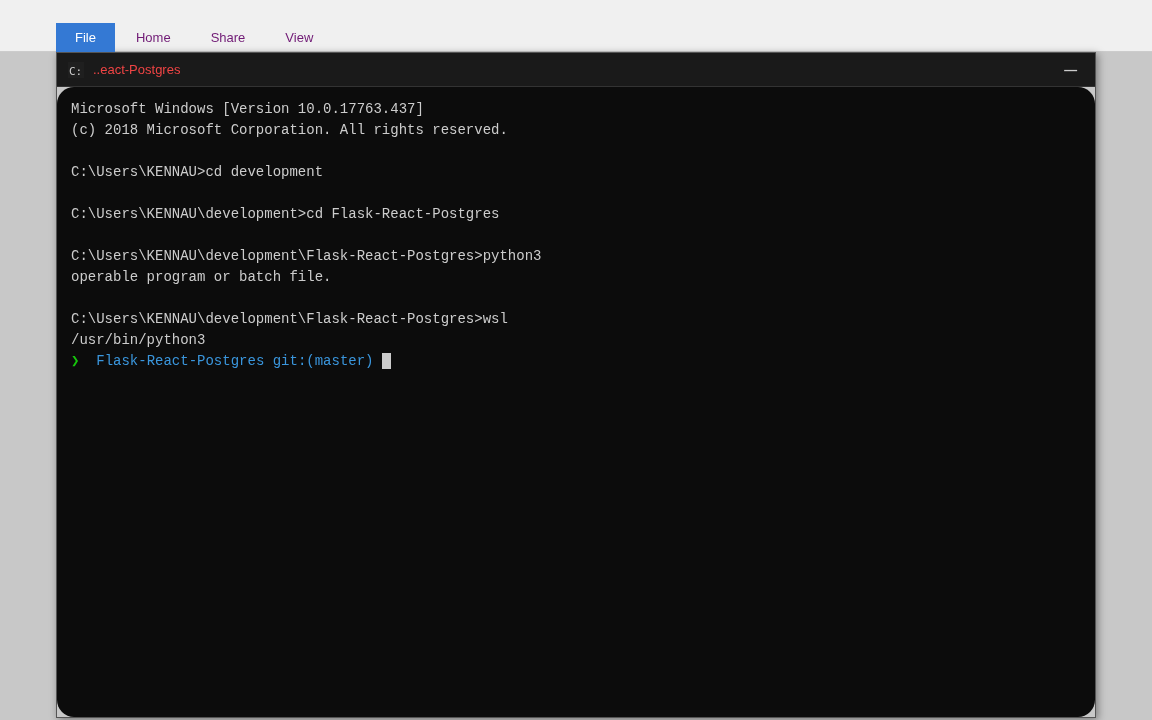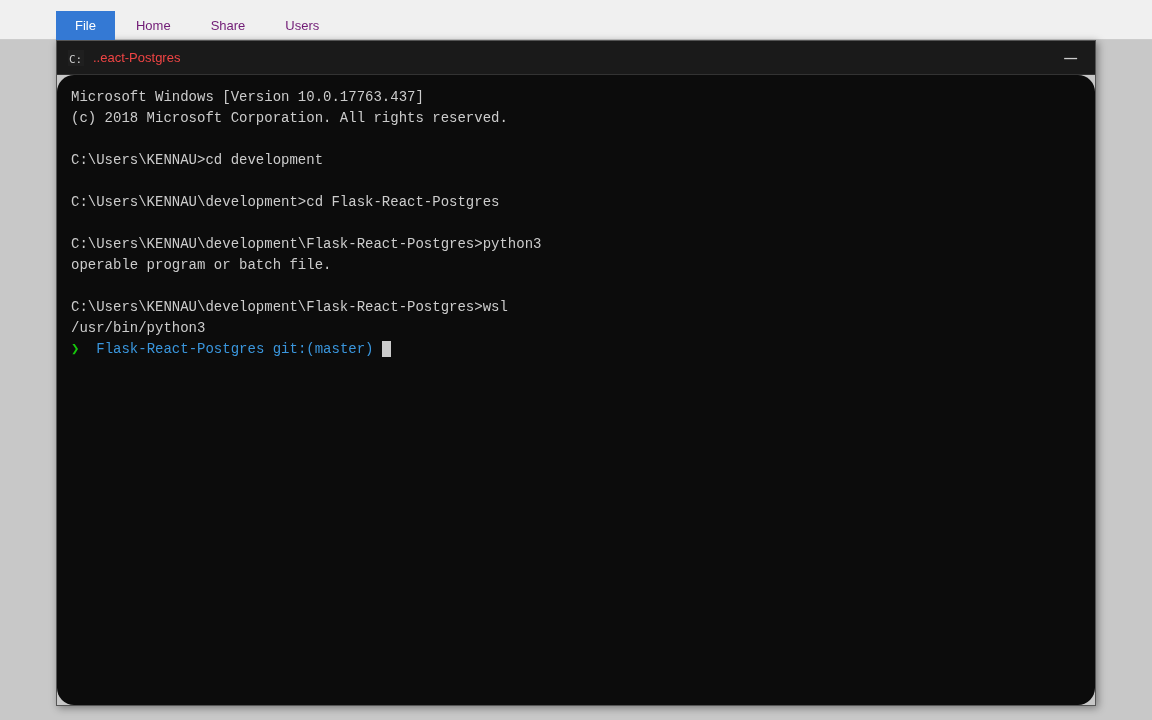--- a/index.html
+++ b/index.html
@@ -11,21 +11,21 @@
     body {
       width: 1152px;
       height: 720px;
       background: #c8c8c8;
       font-family: 'Segoe UI', Tahoma, sans-serif;
       overflow: hidden;
     }
 
     
     .ribbon {
-      height: 40px;
+      height: 52px;
       background: #f0f0f0;
       border-bottom: 1px solid #ccc;
       display: flex;
       align-items: flex-end;
       padding-left: 56px;
       text-align: center;
     }
 
     .ribbon-tab {
       padding: 6px 18px 7px;
@@ -136,21 +136,21 @@
   <div class="ribbon-tab active">
     <span>File</span>
   </div>
   <div class="ribbon-tab">
     <span>Home</span>
   </div>
   <div class="ribbon-tab">
     <span>Share</span>
   </div>
   <div class="ribbon-tab">
-    <span>Users</span>
+    <span>View</span>
   </div>
 </div>
 
 <div class="terminal-wrapper">
 
   <div class="terminal-titlebar">
     <div class="terminal-icon">
 
       <svg viewBox="0 0 16 16" fill="none">
         <rect width="16" height="16" fill="#1f1f1f"></rect>

